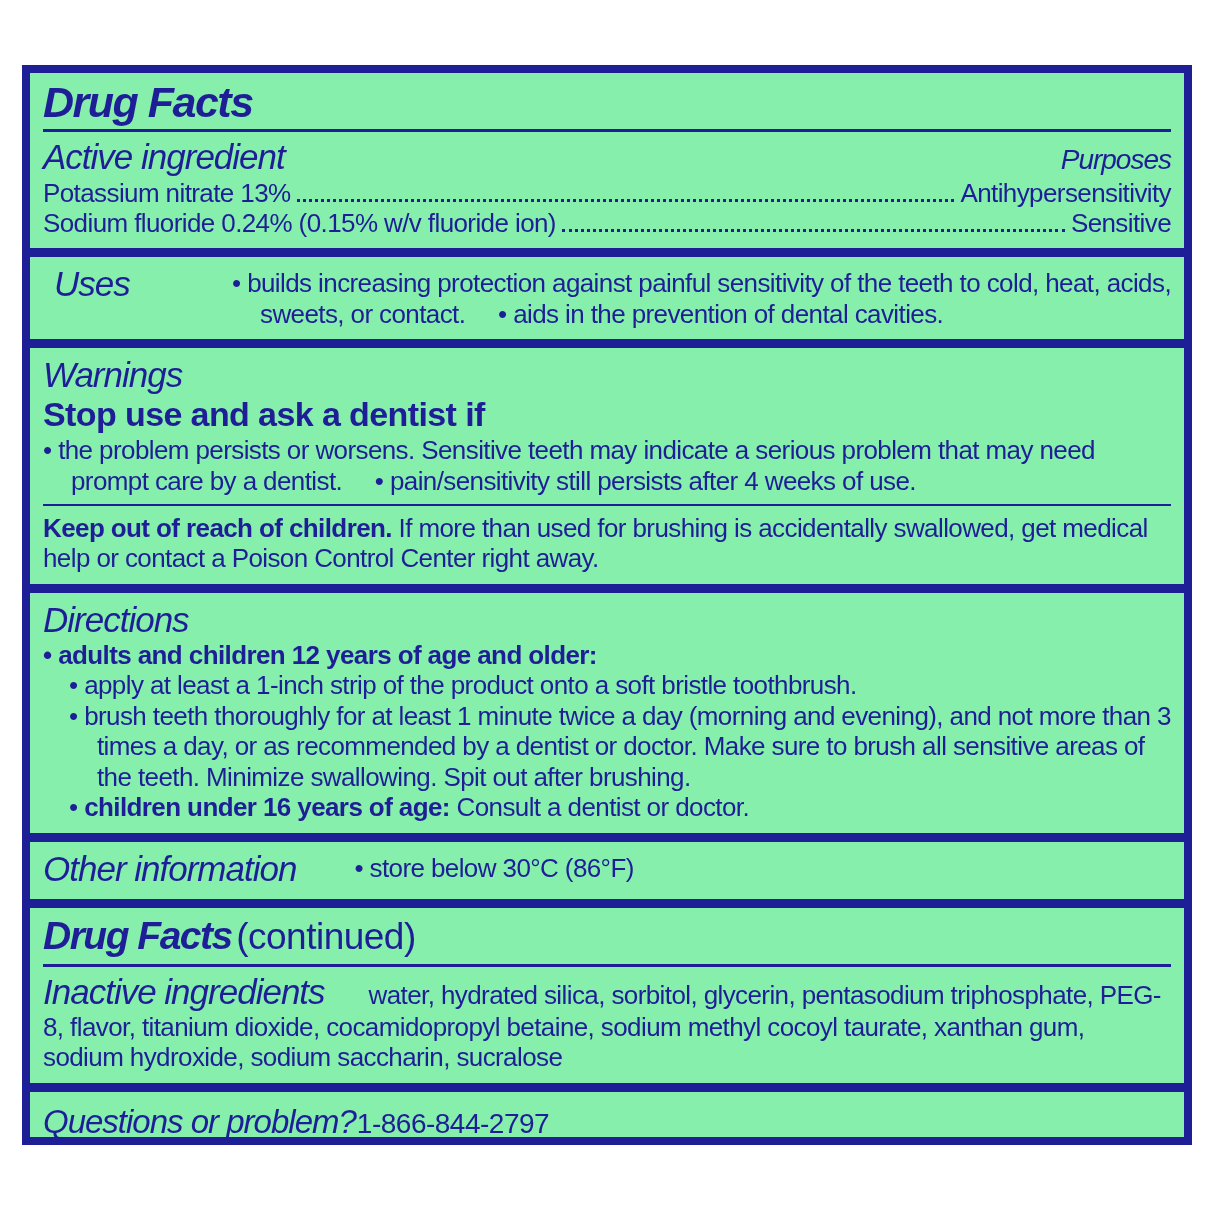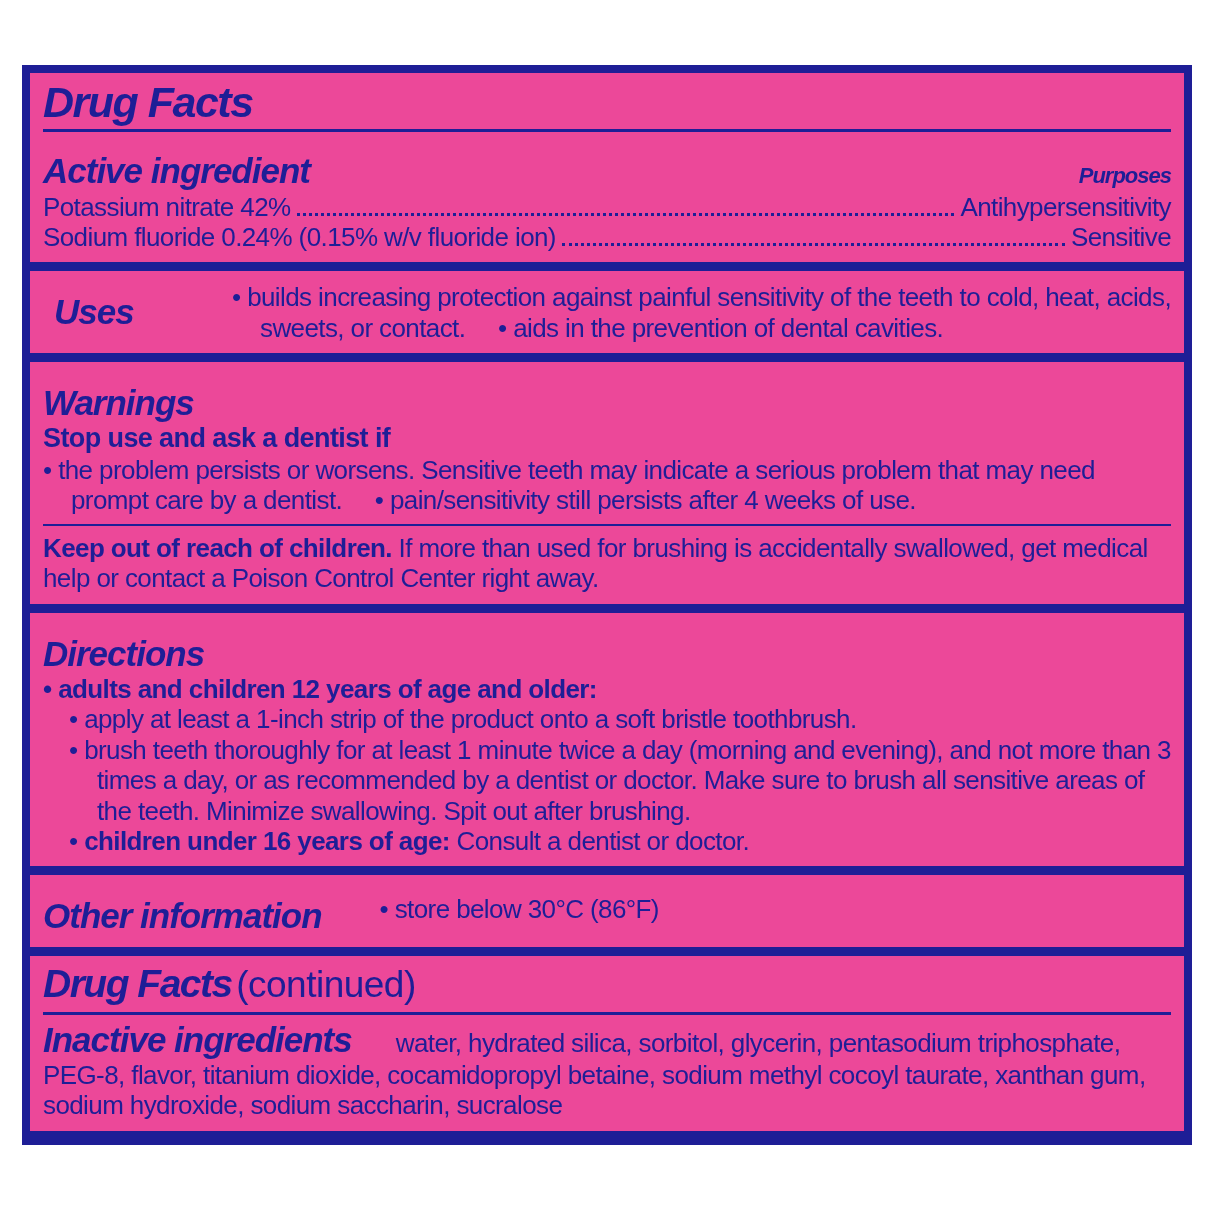--- a/index.html
+++ b/index.html
@@ -10,21 +10,21 @@
     background: #ffffff;
     font-family: "Liberation Sans", "DejaVu Sans", sans-serif;
     color: var(--navy);
     overflow: hidden;
   }
   .label-panel {
     position: absolute;
     left: 22px; top: 65px;
     width: 1170px; height: 1080px;
     border: 8px solid var(--navy);
-    background: #ec4899;
+    background: #86efac;
     display: flex;
     flex-direction: column;
     overflow: hidden;
   }
   .section { padding: 4px 13px 7px 13px; }
   .sep {
     flex: none;
     height: 9px;
     background: var(--navy);
     margin: 3px 0;
@@ -38,25 +38,24 @@
   .title {
     font-size: 43px;
     font-weight: bold;
     font-style: italic;
     letter-spacing: -1.5px;
     line-height: 1.1;
     margin: 2px 0 0 0;
   }
   .h2 {
     font-size: 35px;
-    font-weight: bold;
+    font-weight: normal;
     font-style: italic;
     letter-spacing: -1px;
     line-height: 1.15;
-    margin-top: 14px;
   }
   .txt {
     font-size: 26px;
     letter-spacing: -0.6px;
     line-height: 1.17;
     margin: 0;
   }
   .bold { font-weight: bold; }
   .hang { padding-left: 28px; text-indent: -28px; }
   .b2gap { margin-left: 26px; }
@@ -93,24 +92,24 @@
 </head>
 <body>
 
 <div class="label-panel">
 
   <div class="section">
     <div class="title">Drug Facts</div>
     <hr class="rule">
     <div class="heads">
       <span class="h2">Active ingredient</span>
-      <span class="h2" style="font-size:22px;">Purposes</span>
+      <span class="h2" style="font-size:28px;">Purposes</span>
     </div>
     <div class="leader-row txt">
-      <span class="name">Potassium nitrate 42%</span>
+      <span class="name">Potassium nitrate 13%</span>
       <span class="dotted-leader"></span>
       <span class="purpose">Antihypersensitivity</span>
     </div>
     <div class="leader-row txt">
       <span class="name">Sodium fluoride 0.24% (0.15% w/v fluoride ion)</span>
       <span class="dotted-leader"></span>
       <span class="purpose">Sensitive</span>
     </div>
   </div>
 
@@ -123,21 +122,21 @@
       <span>builds increasing protection against painful sensitivity of the teeth to cold, heat, acids, sweets, or contact.</span>
       <span class="b2gap">•</span>
       <span>aids in the prevention of dental cavities.</span>
     </p>
   </div>
 
   <div class="sep"></div>
 
   <div class="section">
     <div class="h2">Warnings</div>
-    <p class="txt bold" style="font-size:27px;">Stop use and ask a dentist if</p>
+    <p class="txt bold" style="font-size:34px;">Stop use and ask a dentist if</p>
     <p class="txt hang">
       <span>•</span>
       <span>the problem persists or worsens. Sensitive teeth may indicate a serious problem that may need prompt care by a dentist.</span>
       <span class="b2gap">•</span>
       <span>pain/sensitivity still persists after 4 weeks of use.</span>
     </p>
     <hr class="rule thin">
     <p class="txt">
       <span class="bold">Keep out of reach of children.</span>
       <span>If more than used for brushing is accidentally swallowed, get medical help or contact a Poison Control Center right away.</span>

